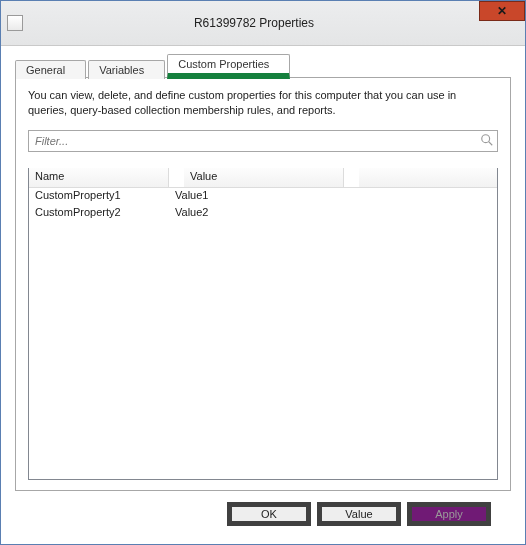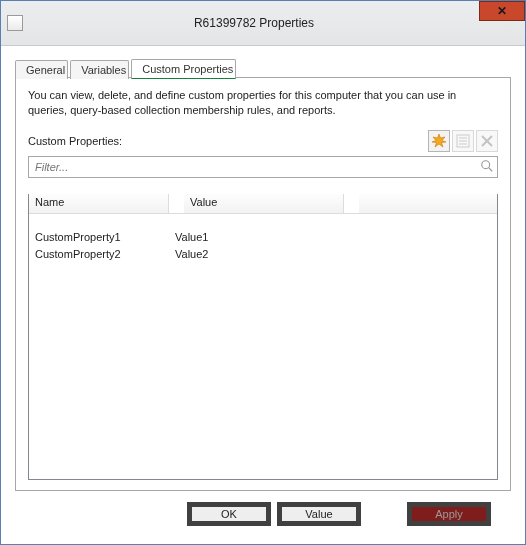--- a/index.html
+++ b/index.html
@@ -70,31 +70,31 @@
     align-items: flex-end;
     height: 22px;
     position: relative;
     z-index: 2;
   }
   .tab {
     border: 1px solid #a7a7a7;
     border-bottom: none;
     background: #f5f5f5;
     color: #333;
-    padding: 3px 2px 3px 10px;
+    padding: 3px 20px 3px 10px;
     font-size: 11px;
     margin-right: 2px;
     cursor: pointer;
     position: relative;
     top: 1px;
     border-radius: 2px 2px 0 0;
   }
   .tab.active {
     background: #fff;
-    border-bottom: 1px solid #15803d;
+    border-bottom: 6px solid #15803d;
     z-index: 3;
   }
   .tabpanel {
     border: 1px solid #a7a7a7;
     background: #fff;
     flex: 1;
     padding: 10px 12px;
     display: flex;
     flex-direction: column;
     position: relative;
@@ -186,21 +186,21 @@
   .lv-body {
     flex: 1;
     overflow: auto;
   }
   .lv-row {
     display: flex;
     height: 17px;
     font-size: 11px;
     color: #222;
   }
-  .lv-cell { padding: 1px 6px; margin-top: 16px; }
+  .lv-cell { padding: 1px 6px; }
   .lv-cell.c1 { width: 140px; }
   .lv-cell.c2 { width: 160px; }
   .footer {
     height: 44px;
     display: flex;
     align-items: center;
     justify-content: flex-end;
     padding: 0 20px 0 0;
     gap: 6px;
   }
@@ -210,22 +210,21 @@
     border: 5px solid #404040;
     background: #eeeeee;
     font-size: 11px;
     color: #222;
     cursor: pointer;
     padding: 0 10px;
   }
   .btn:disabled {
     color: #9a9a9a;
     cursor: default;
-    background: #7f1d1d;
-    margin-left: 40px;
+    background: #701a75;
   }
 </style>
 </head>
 <body>
 
 <div class="window">
 
   <div class="titlebar">
     <div class="sysicon"></div>
     <div class="title">R61399782 Properties</div>
@@ -239,44 +238,20 @@
     <div class="tabstrip">
       <div class="tab">General</div>
       <div class="tab">Variables</div>
       <div class="tab active">Custom Properties</div>
     </div>
 
     <div class="tabpanel">
 
       <div class="desc">You can view, delete, and define custom properties for this computer that you can use in queries, query-based collection membership rules, and reports.</div>
 
-      <div class="label-row">
-        <div class="lbl">Custom Properties:</div>
-        <div class="iconbar">
-          <div class="iconbtn" title="New">
-            <svg width="14" height="14" viewBox="0 0 14 14">
-              <polygon points="7,0 8.5,4 13,3 10,6.5 14,8 9.5,8.5 11,13 7,10 3,13 4.5,8.5 0,8 4,6.5 1,3 5.5,4" fill="#f5a623" stroke="#cc7a00" stroke-width="0.6"></polygon>
-            </svg>
-          </div>
-          <div class="iconbtn disabled" title="Edit">
-            <svg width="14" height="14" viewBox="0 0 14 14">
-              <rect x="1" y="1" width="12" height="12" fill="none" stroke="#9a9a9a"></rect>
-              <line x1="3" y1="4" x2="11" y2="4" stroke="#9a9a9a"></line>
-              <line x1="3" y1="7" x2="11" y2="7" stroke="#9a9a9a"></line>
-              <line x1="3" y1="10" x2="11" y2="10" stroke="#9a9a9a"></line>
-            </svg>
-          </div>
-          <div class="iconbtn disabled" title="Delete">
-            <svg width="14" height="14" viewBox="0 0 14 14">
-              <line x1="2" y1="2" x2="12" y2="12" stroke="#888" stroke-width="2"></line>
-              <line x1="12" y1="2" x2="2" y2="12" stroke="#888" stroke-width="2"></line>
-            </svg>
-          </div>
-        </div>
-      </div>
 
       <div class="filterwrap">
         <input class="filterinput" type="text" placeholder="Filter..." style="">
         <svg class="searchicon" viewBox="0 0 16 16">
           <circle cx="6.5" cy="6.5" r="4.5" fill="none" stroke="#9a9a9a" stroke-width="1.3"></circle>
           <line x1="10" y1="10" x2="14" y2="14" stroke="#9a9a9a" stroke-width="1.3"></line>
         </svg>
       </div>
 
       <div class="listview">

